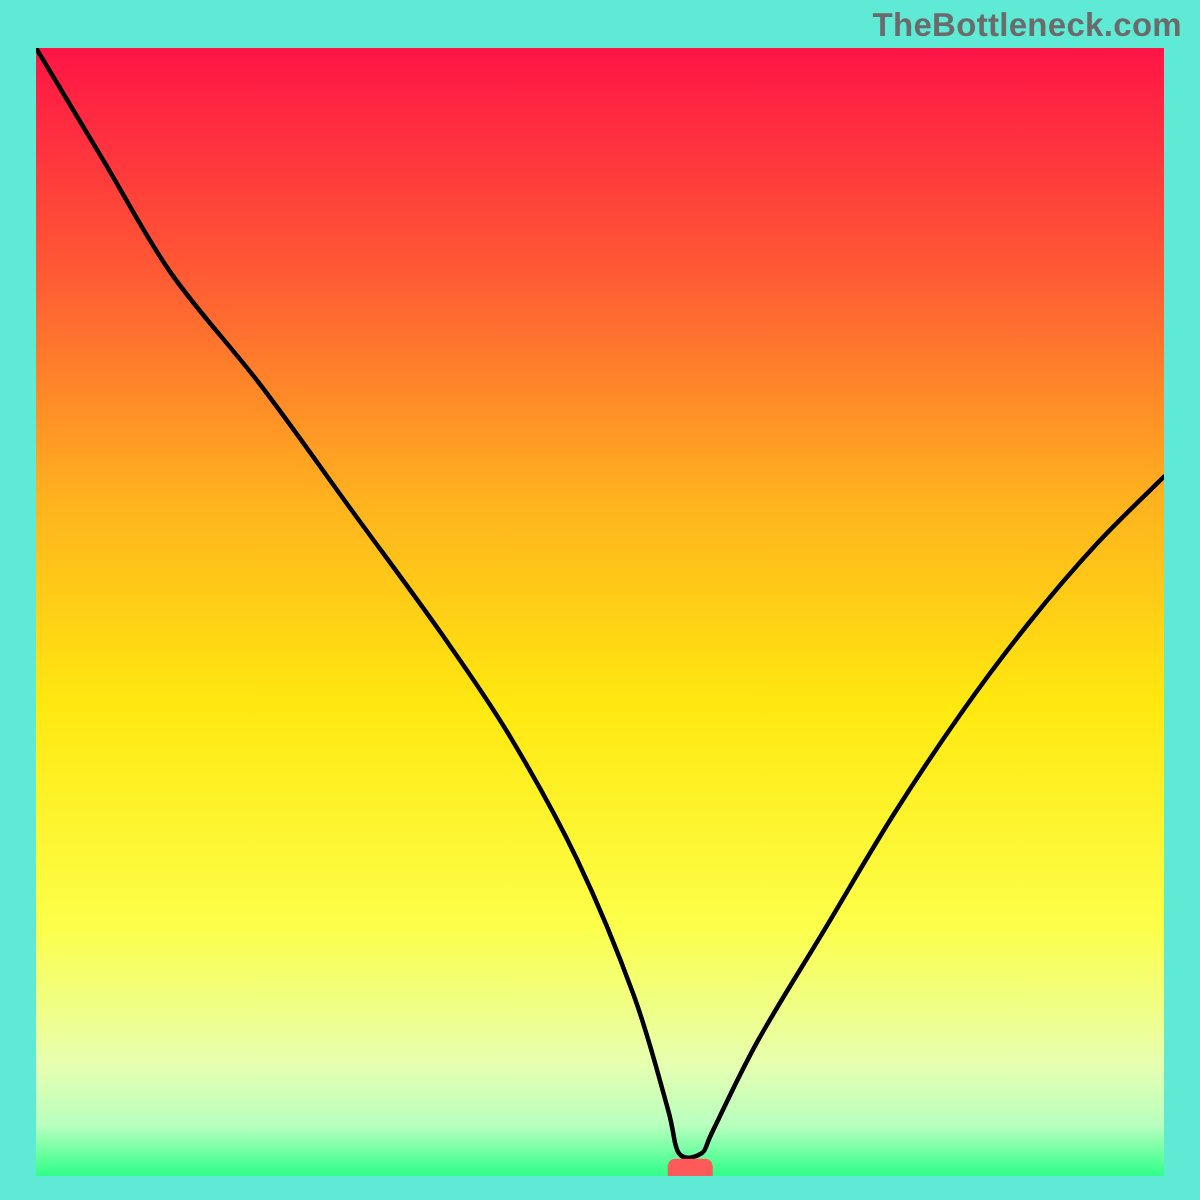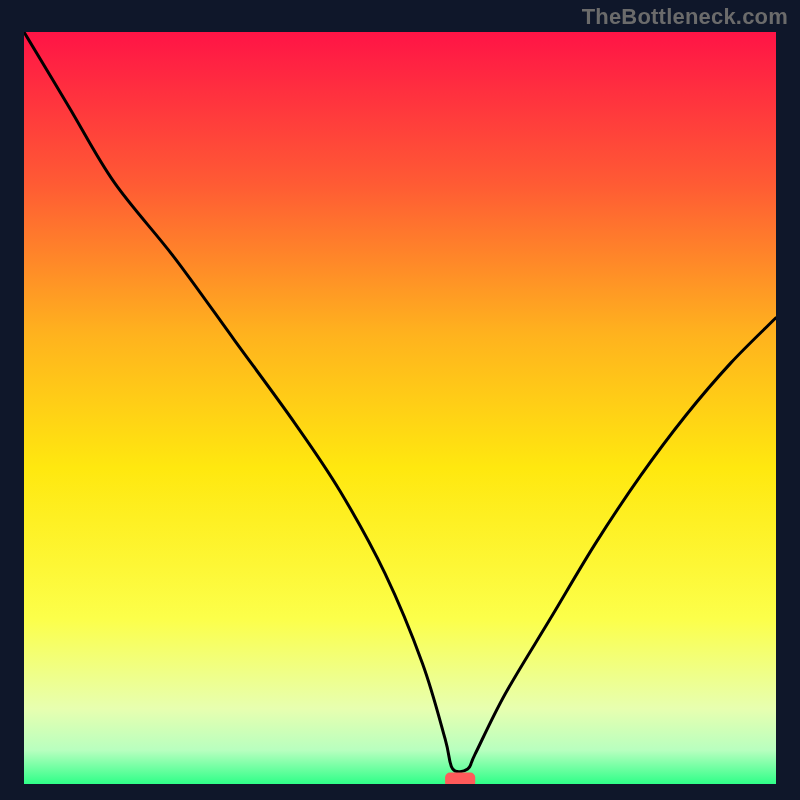--- a/index.html
+++ b/index.html
@@ -8,21 +8,21 @@
     width: 800px;
     height: 800px;
     background: #000;
     overflow: hidden;
     font-family: Arial, Helvetica, sans-serif;
   }
   .frame {
     position: relative;
     width: 800px;
     height: 800px;
-    background: #0f172a;
+    background: #5eead4;
   }
   .watermark {
     position: absolute;
     top: 4px;
     right: 12px;
     font-size: 22px;
     font-weight: 600;
     color: #6b6b6b;
     letter-spacing: 0.2px;
   }

